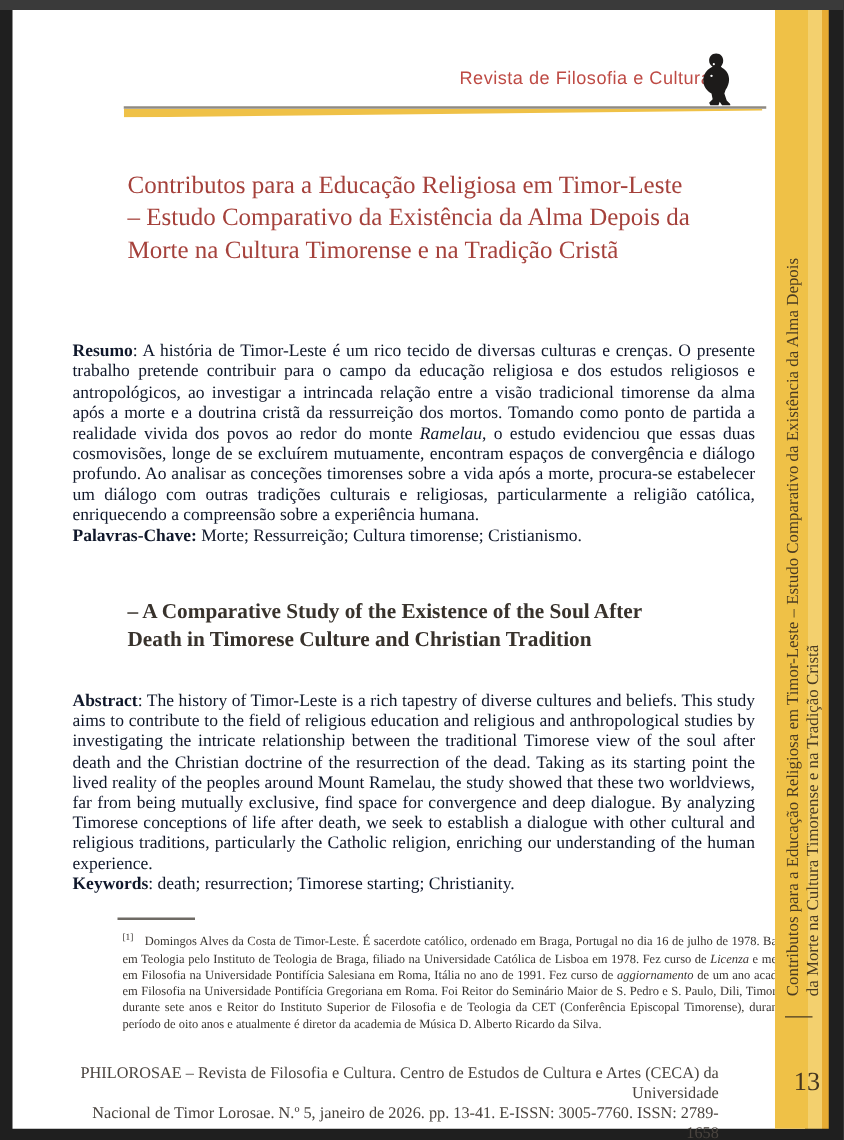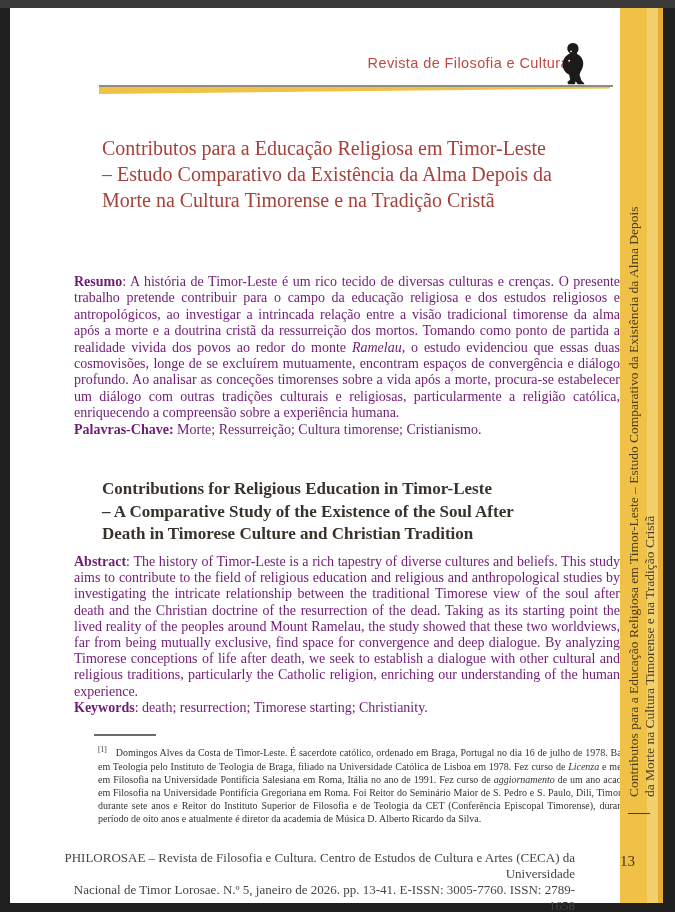--- a/index.html
+++ b/index.html
@@ -21,22 +21,22 @@
   .title-pt{position:absolute;left:92px;top:127px;color:#a5413b;font-size:20px;line-height:26px;}
   .title-pt .tline{white-space:nowrap;}
 
   
   .author{position:absolute;right:8px;top:214px;text-align:right;color:#2e2a28;}
   .author-name{font-style:italic;font-size:15px;}
   .author-name sup{font-size:9px;font-style:normal;}
   .email{font-size:13.5px;margin-top:4px;text-decoration:underline;color:#2e2a28;display:inline-block;}
 
   
-  .para{position:absolute;left:64px;width:546px;text-align:justify;font-size:14px;
-        line-height:16.4px;color:#701a75;}
+  .para{position:absolute;left:48px;width:546px;text-align:justify;font-size:14px;
+        line-height:16.4px;color:#0f172a;}
   .para b{font-weight:bold;}
   .resumo{top:266px;}
   .abstract{top:546px;line-height:16.2px;}
   .ital{font-style:italic;}
 
   
   .title-en{position:absolute;left:92px;top:470px;color:#38322c;font-weight:bold;
             font-size:17px;line-height:22.5px;}
   .title-en .tline{white-space:nowrap;}
 
@@ -50,22 +50,22 @@
   .footer{position:absolute;left:45px;top:842px;width:520px;text-align:right;
           font-size:13px;line-height:16px;color:#4a443f;}
 
   
   .band{position:absolute;left:620px;top:8px;width:43px;height:895px;
         background:linear-gradient(90deg,#efc147 0%,#efc147 62%,#f3d06e 62%,#f3d06e 88%,#e7ac33 88%,#e7ac33 100%);}
   .vtext{position:absolute;left:6px;top:789px;width:768px;transform-origin:0 0;
          transform:rotate(-90deg);font-size:13.5px;line-height:16px;color:#4a3b22;}
   .vtext .tline{white-space:nowrap;}
   .band-rule{position:absolute;left:8px;top:805px;width:22px;height:0;border-top:1.5px solid #4a3b22;}
-  .pagenum{position:absolute;left:0;top:845px;width:36px;text-align:left;
-           font-size:15px;color:#453620;}
+  .pagenum{position:absolute;left:0;top:845px;width:36px;text-align:right;
+           font-size:21px;color:#453620;}
 </style>
 </head>
 <body>
 
 <div class="stage">
   <div class="frame-top"></div>
 
   <div class="page">
 
     <div class="journal">Revista de Filosofia e Cultura</div>
@@ -87,21 +87,20 @@
 
     <div class="author">
     </div>
 
     <div class="para resumo">
       <div><b>Resumo</b><span>: A história de Timor-Leste é um rico tecido de diversas culturas e crenças. O presente trabalho pretende contribuir para o campo da educação religiosa e dos estudos religiosos e antropológicos, ao investigar a intrincada relação entre a visão tradicional timorense da alma após a morte e a doutrina cristã da ressurreição dos mortos. Tomando como ponto de partida a realidade vivida dos povos ao redor do monte </span><span class="ital">Ramelau</span><span>, o estudo evidenciou que essas duas cosmovisões, longe de se excluírem mutuamente, encontram espaços de convergência e diálogo profundo. Ao analisar as conceções timorenses sobre a vida após a morte, procura-se estabelecer um diálogo com outras tradições culturais e religiosas, particularmente a religião católica, enriquecendo a compreensão sobre a experiência humana.</span></div>
       <div><b>Palavras-Chave:</b><span> Morte; Ressurreição; Cultura timorense; Cristianismo.</span></div>
     </div>
 
     <div class="title-en">
-      <div class="tline">Contributions for Religious Education in Timor-Leste</div>
       <div class="tline">– A Comparative Study of the Existence of the Soul After</div>
       <div class="tline">Death in Timorese Culture and Christian Tradition</div>
     </div>
 
     <div class="para abstract">
       <div><b>Abstract</b><span>: The history of Timor-Leste is a rich tapestry of diverse cultures and beliefs. This study aims to contribute to the field of religious education and religious and anthropological studies by investigating the intricate relationship between the traditional Timorese view of the soul after death and the Christian doctrine of the resurrection of the dead. Taking as its starting point the lived reality of the peoples around Mount Ramelau, the study showed that these two worldviews, far from being mutually exclusive, find space for convergence and deep dialogue. By analyzing Timorese conceptions of life after death, we seek to establish a dialogue with other cultural and religious traditions, particularly the Catholic religion, enriching our understanding of the human experience.</span></div>
       <div><b>Keywords</b><span>: death; resurrection; Timorese starting; Christianity.</span></div>
     </div>
 
     <div class="fn-rule"></div>

